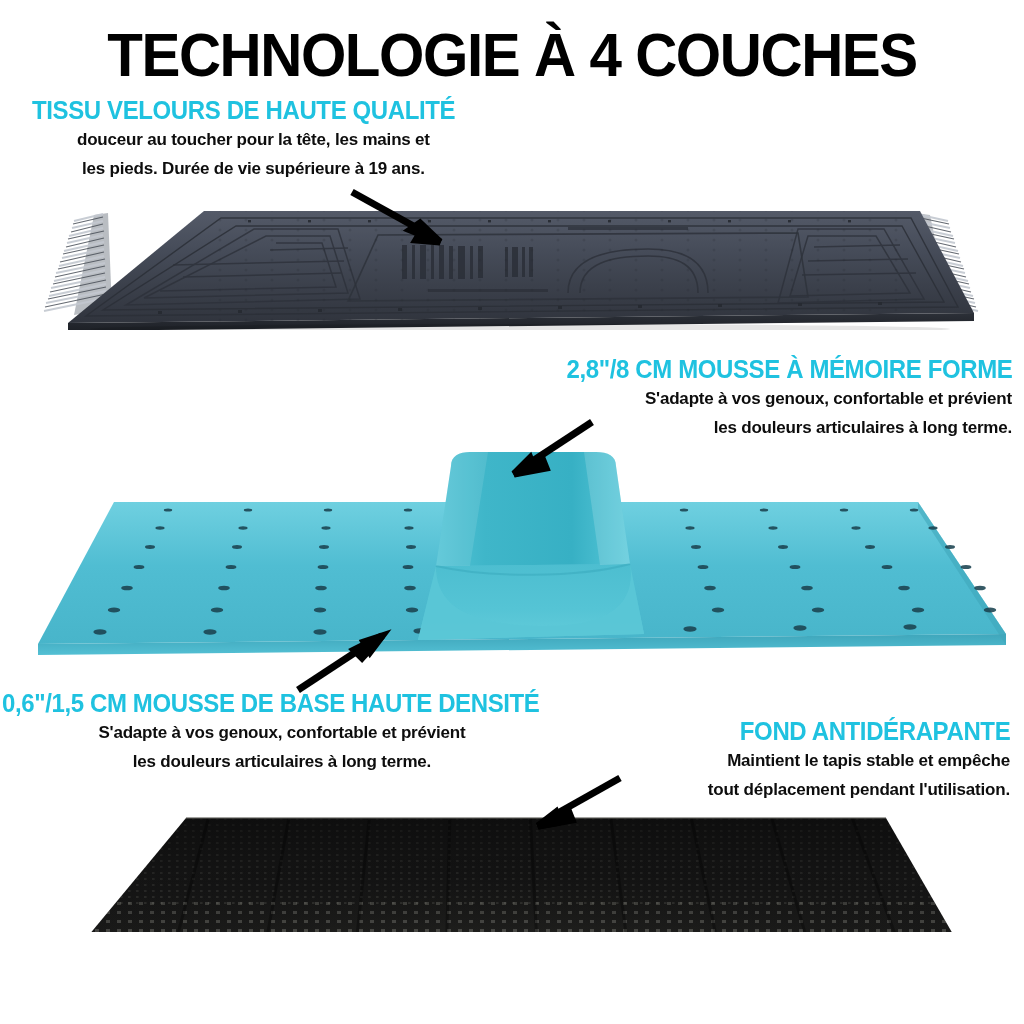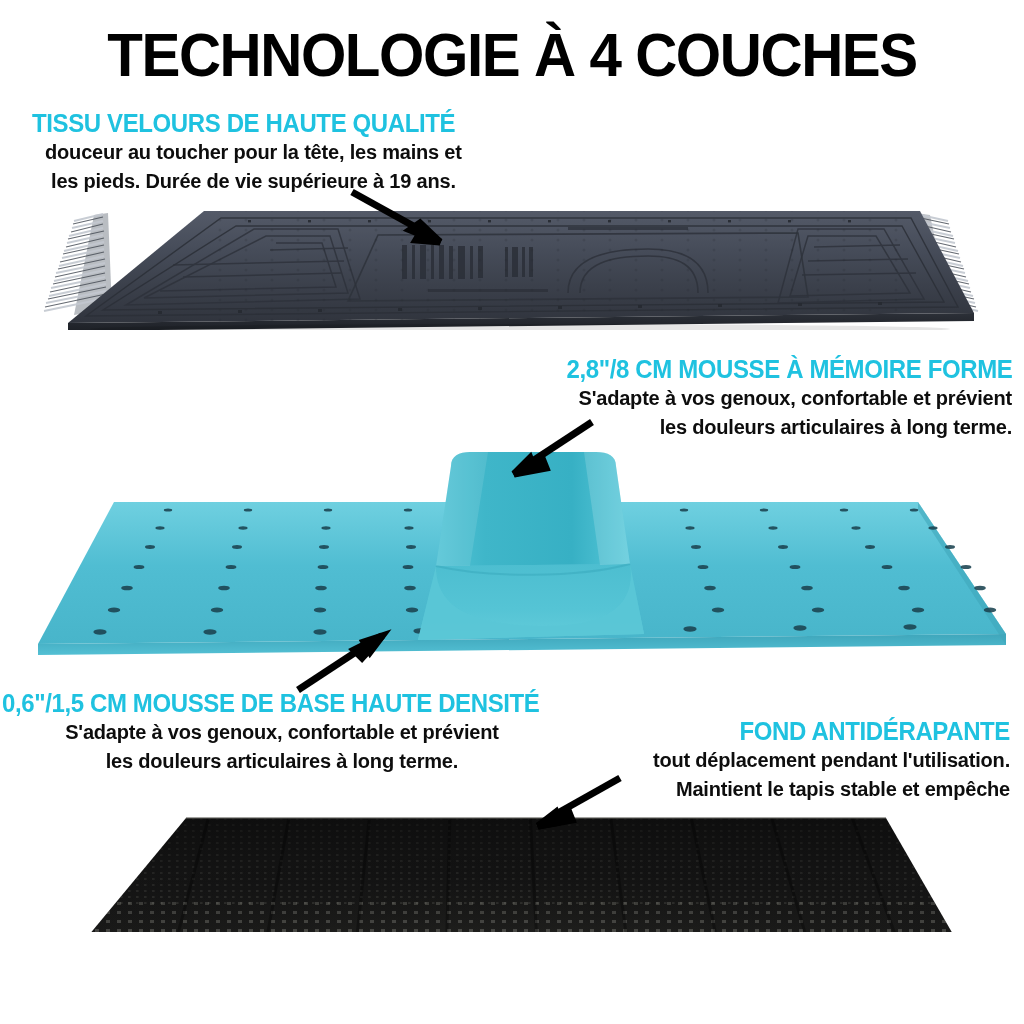--- a/index.html
+++ b/index.html
@@ -42,32 +42,32 @@
     font-size: 25px;
     line-height: 30px;
     letter-spacing: -0.4px;
     white-space: nowrap;
     transform: scaleX(0.96);
   }
   .body-line {
     font-family: "Liberation Sans", sans-serif;
     font-weight: 700;
     color: #0d0d0d;
-    font-size: 20px;
+    font-size: 17px;
     line-height: 29px;
     letter-spacing: -0.2px;
     white-space: nowrap;
   }
 
   .callout { position: absolute; }
   .callout.left   { text-align: left; }
   .callout.right  { text-align: right; }
 
   
-  #cal-velours { left: 32px; top: 108px; text-align: left; }
+  #cal-velours { left: 32px; top: 95px; text-align: left; }
   #cal-velours .hl { transform-origin: 0 50%; }
   #cal-velours .body-line { text-align: center; padding-left: 2px; }
 
   
   #cal-memory { right: 12px; top: 354px; text-align: right; }
   #cal-memory .hl { transform-origin: 100% 50%; }
 
   
   #cal-base { left: 2px; top: 688px; text-align: left; }
   #cal-base .hl { transform-origin: 0 50%; }
@@ -522,17 +522,17 @@
   </div>
 
   <div class="callout left" id="cal-base">
     <div class="hl">0,6"/1,5 CM MOUSSE DE BASE HAUTE DENSITÉ</div>
     <div class="body-line">S'adapte à vos genoux, confortable et prévient</div>
     <div class="body-line">les douleurs articulaires à long terme.</div>
   </div>
 
   <div class="callout right" id="cal-antislip">
     <div class="hl">FOND ANTIDÉRAPANTE</div>
+    <div class="body-line">Maintient le tapis stable et empêche</div>
     <div class="body-line">tout déplacement pendant l'utilisation.</div>
-    <div class="body-line">Maintient le tapis stable et empêche</div>
   </div>
 
 </div>
 
 </body></html>

